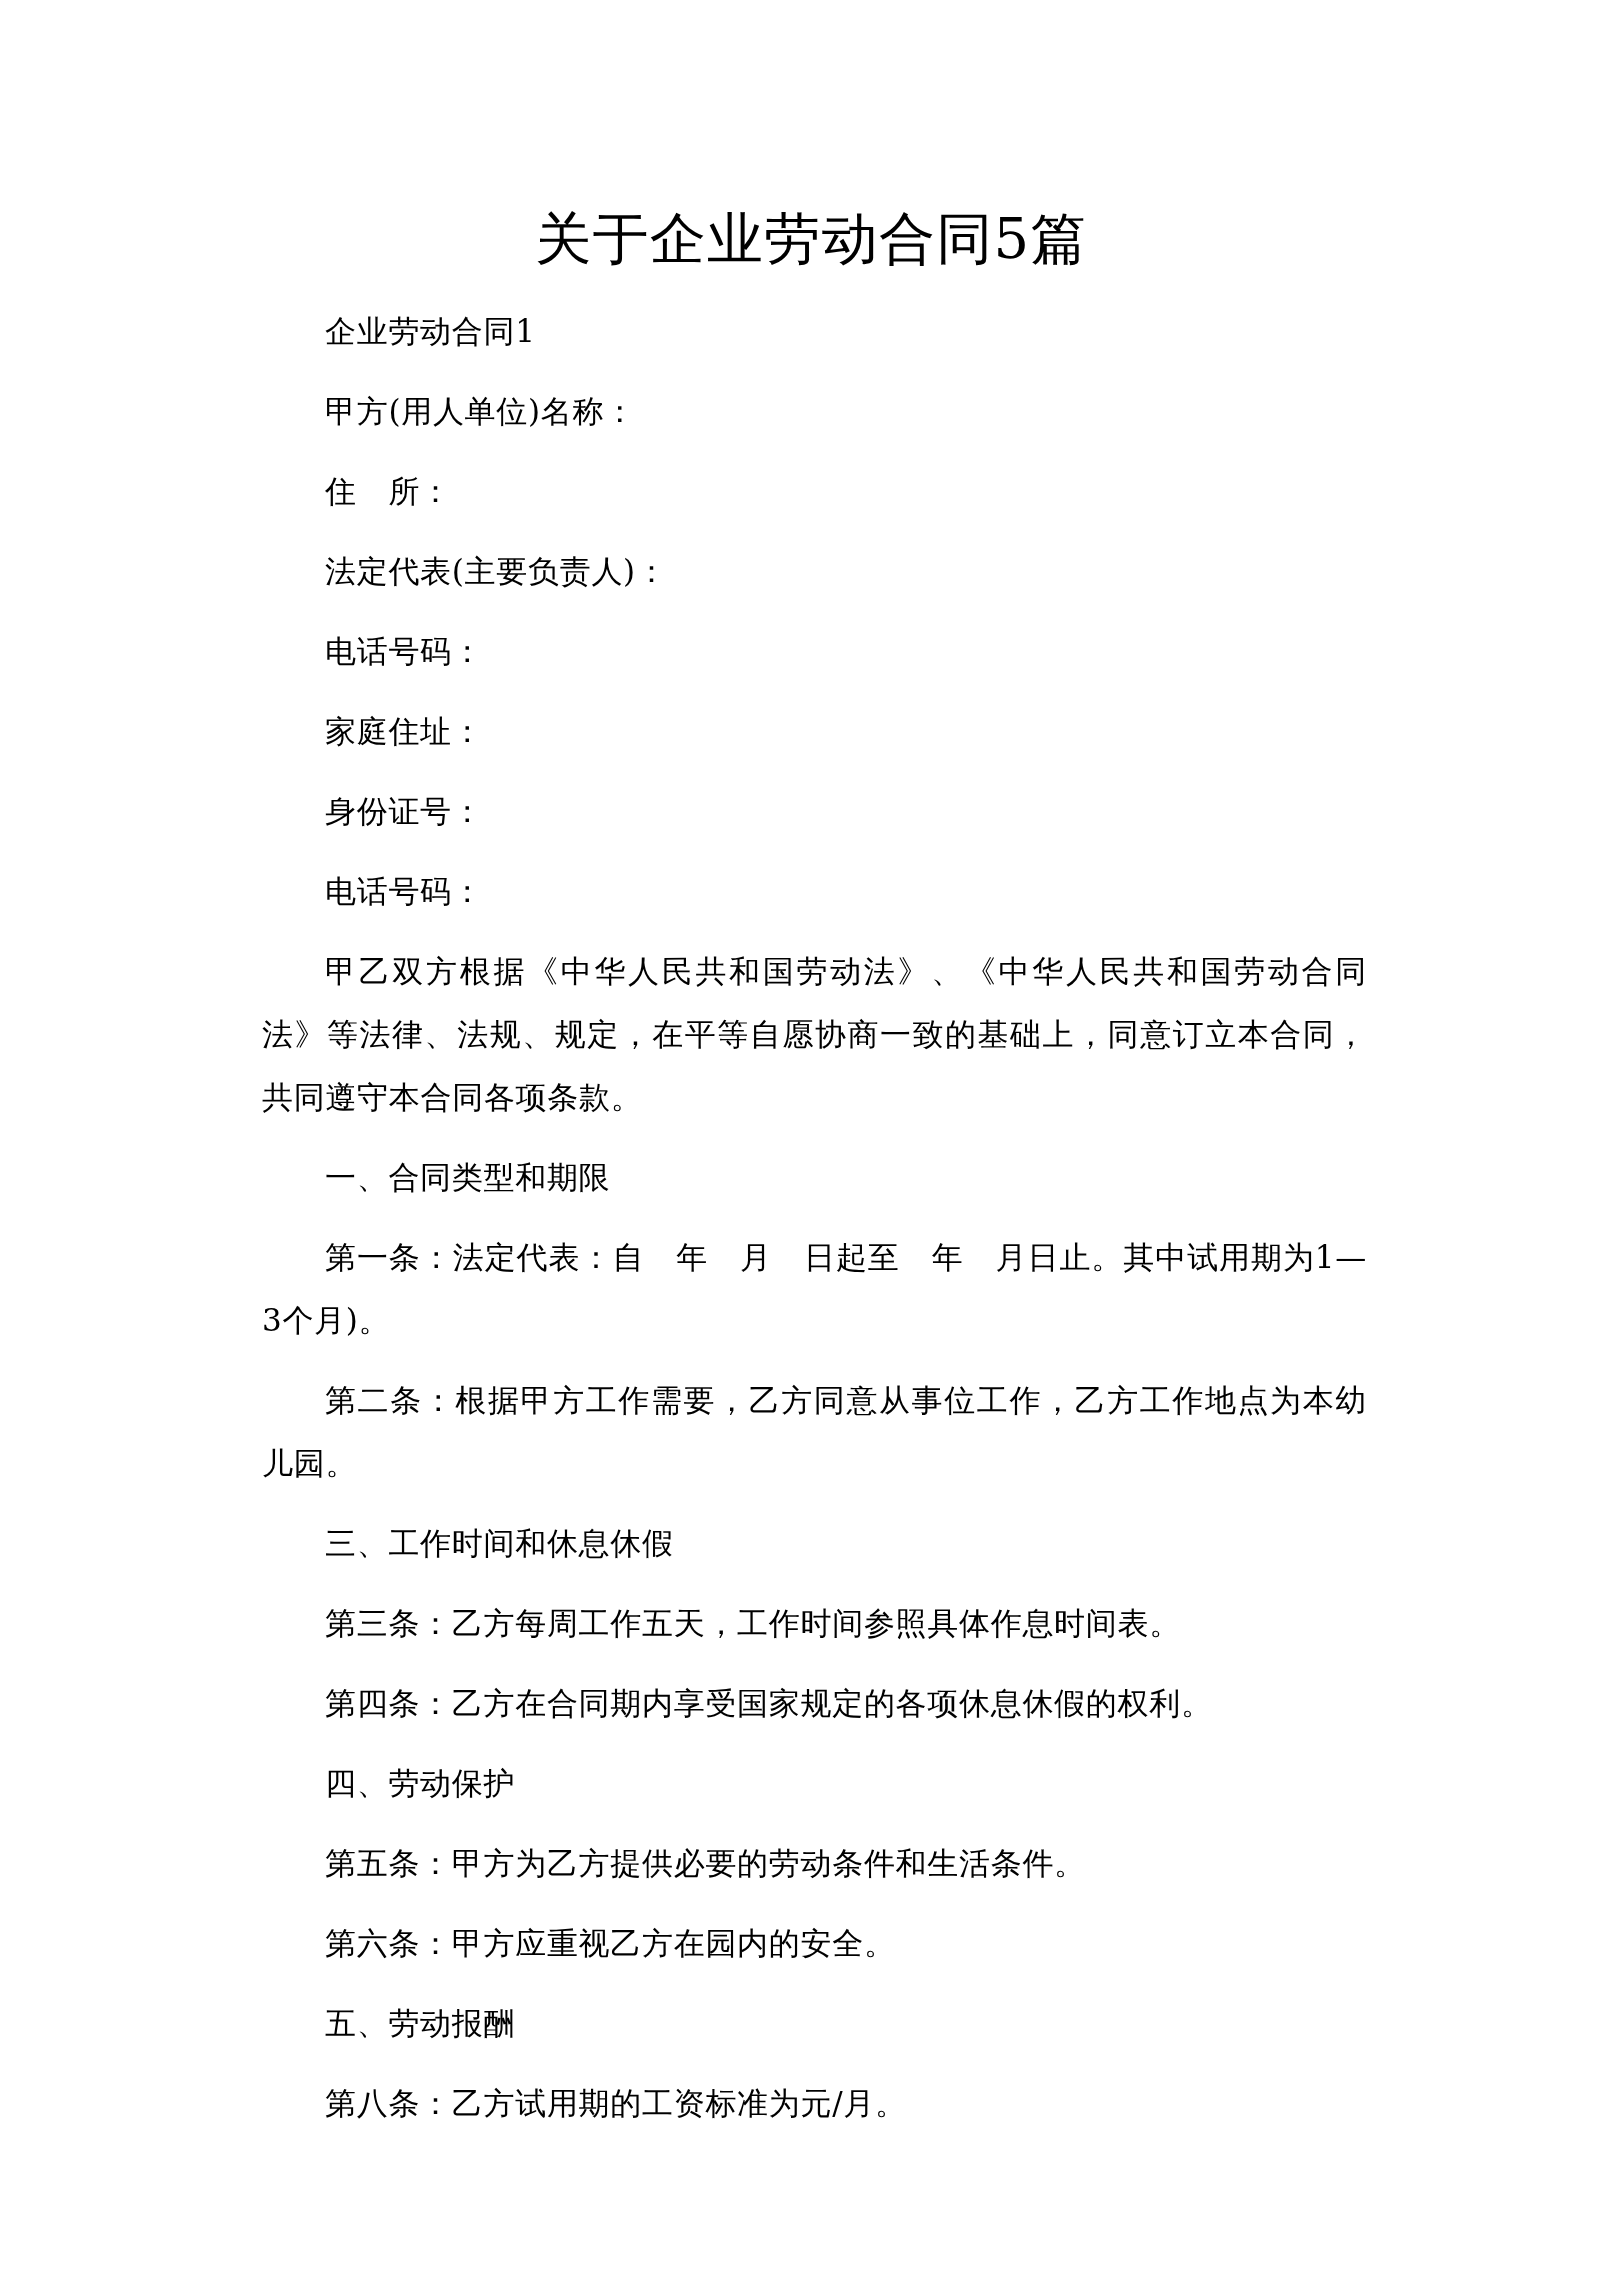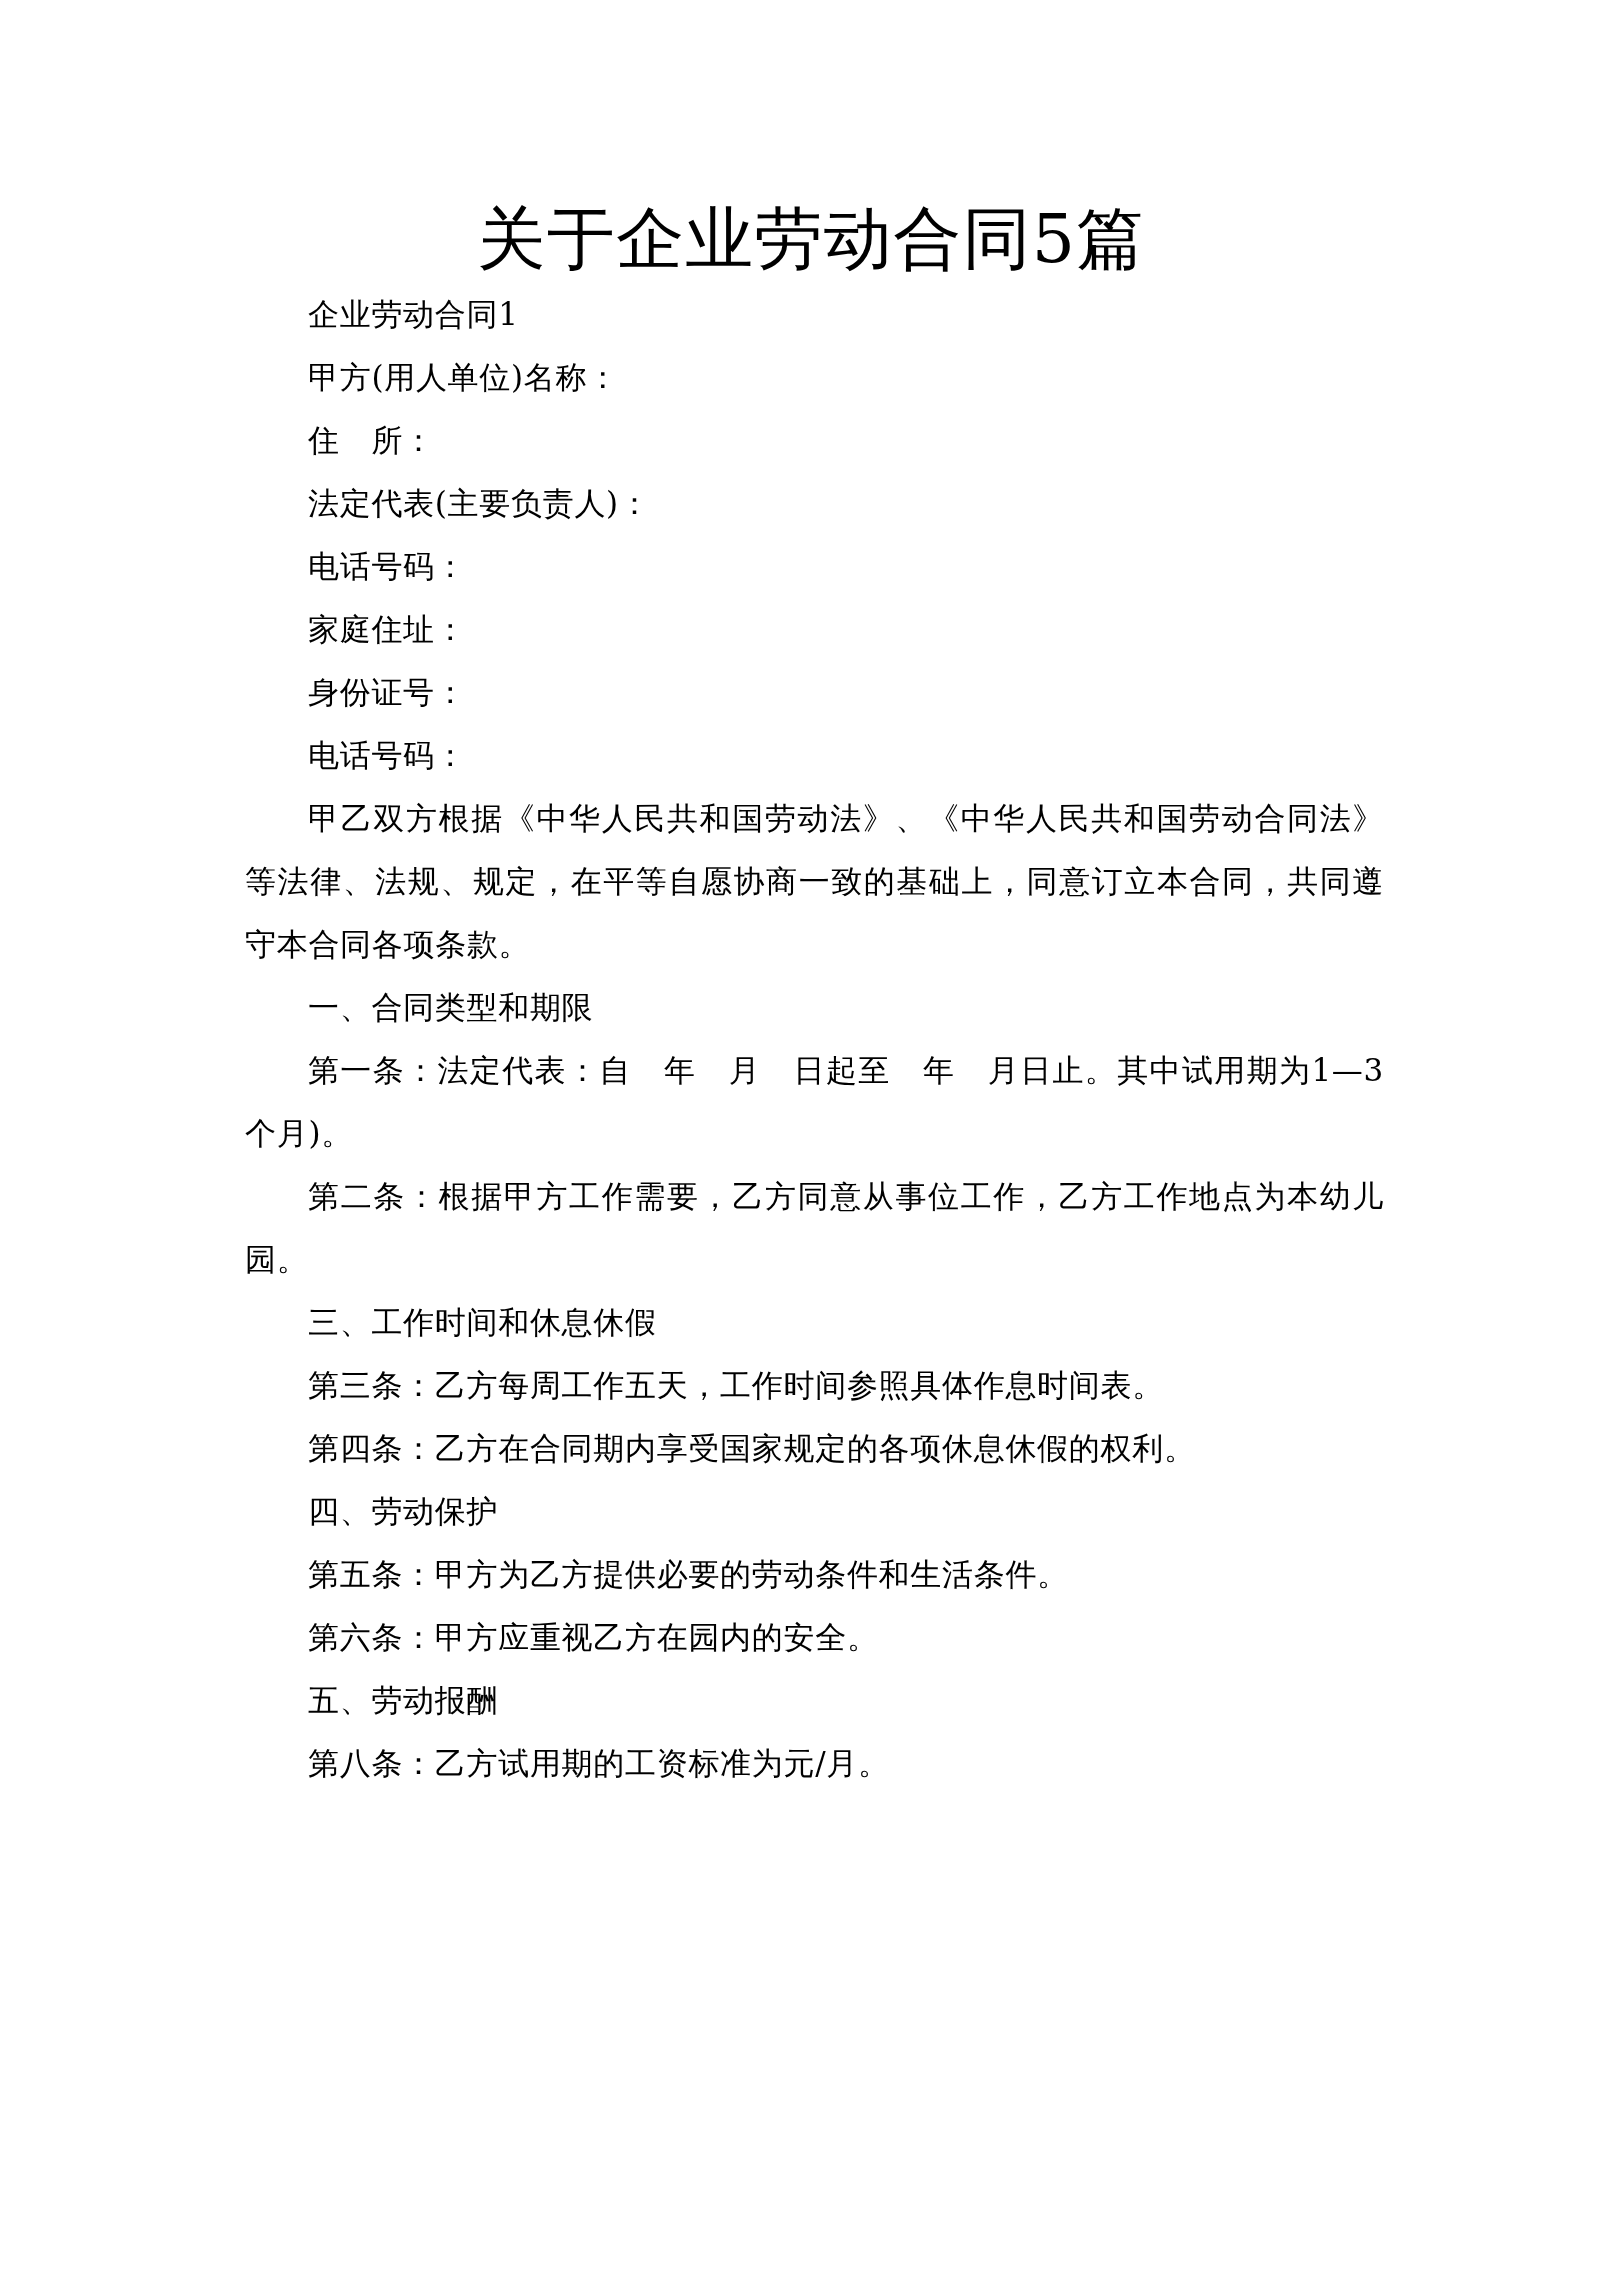--- a/index.html
+++ b/index.html
@@ -1,21 +1,21 @@
 <!DOCTYPE html>
 <html style="font-size:10.5px"><head>
 <meta charset="utf-8">
 <style>
   html, body { margin: 0; padding: 0; background: #ffffff; }
   body { width: 1623px; height: 2295px; position: relative; overflow: hidden;
          font-family: "DejaVu Serif", "Liberation Serif", serif; color: #000; }
   .title { position: absolute; top: 196px; left: 0; width: 1623px; text-align: center;
-           font-size: 68px; line-height: 85px; letter-spacing: 1.3px; }
+           font-size: 56px; line-height: 85px; letter-spacing: 1.3px; }
   .body { position: absolute; top: 283px; left: 245px; width: 1139px; }
-  .p { font-size: 31px; line-height: 63px; margin: 0; text-indent: 63px; text-align: justify; letter-spacing: 0.7px; }
+  .p { font-size: 31px; line-height: 63px; margin: 17px; text-indent: 63px; text-align: justify; letter-spacing: 0.7px; }
 </style>
 </head>
 <body>
 
 <div class="title">关于企业劳动合同5篇</div>
 
 <div class="body">
   <p class="p">企业劳动合同1</p>
   <p class="p">甲方(用人单位)名称：</p>
   <p class="p">住　所：</p>

